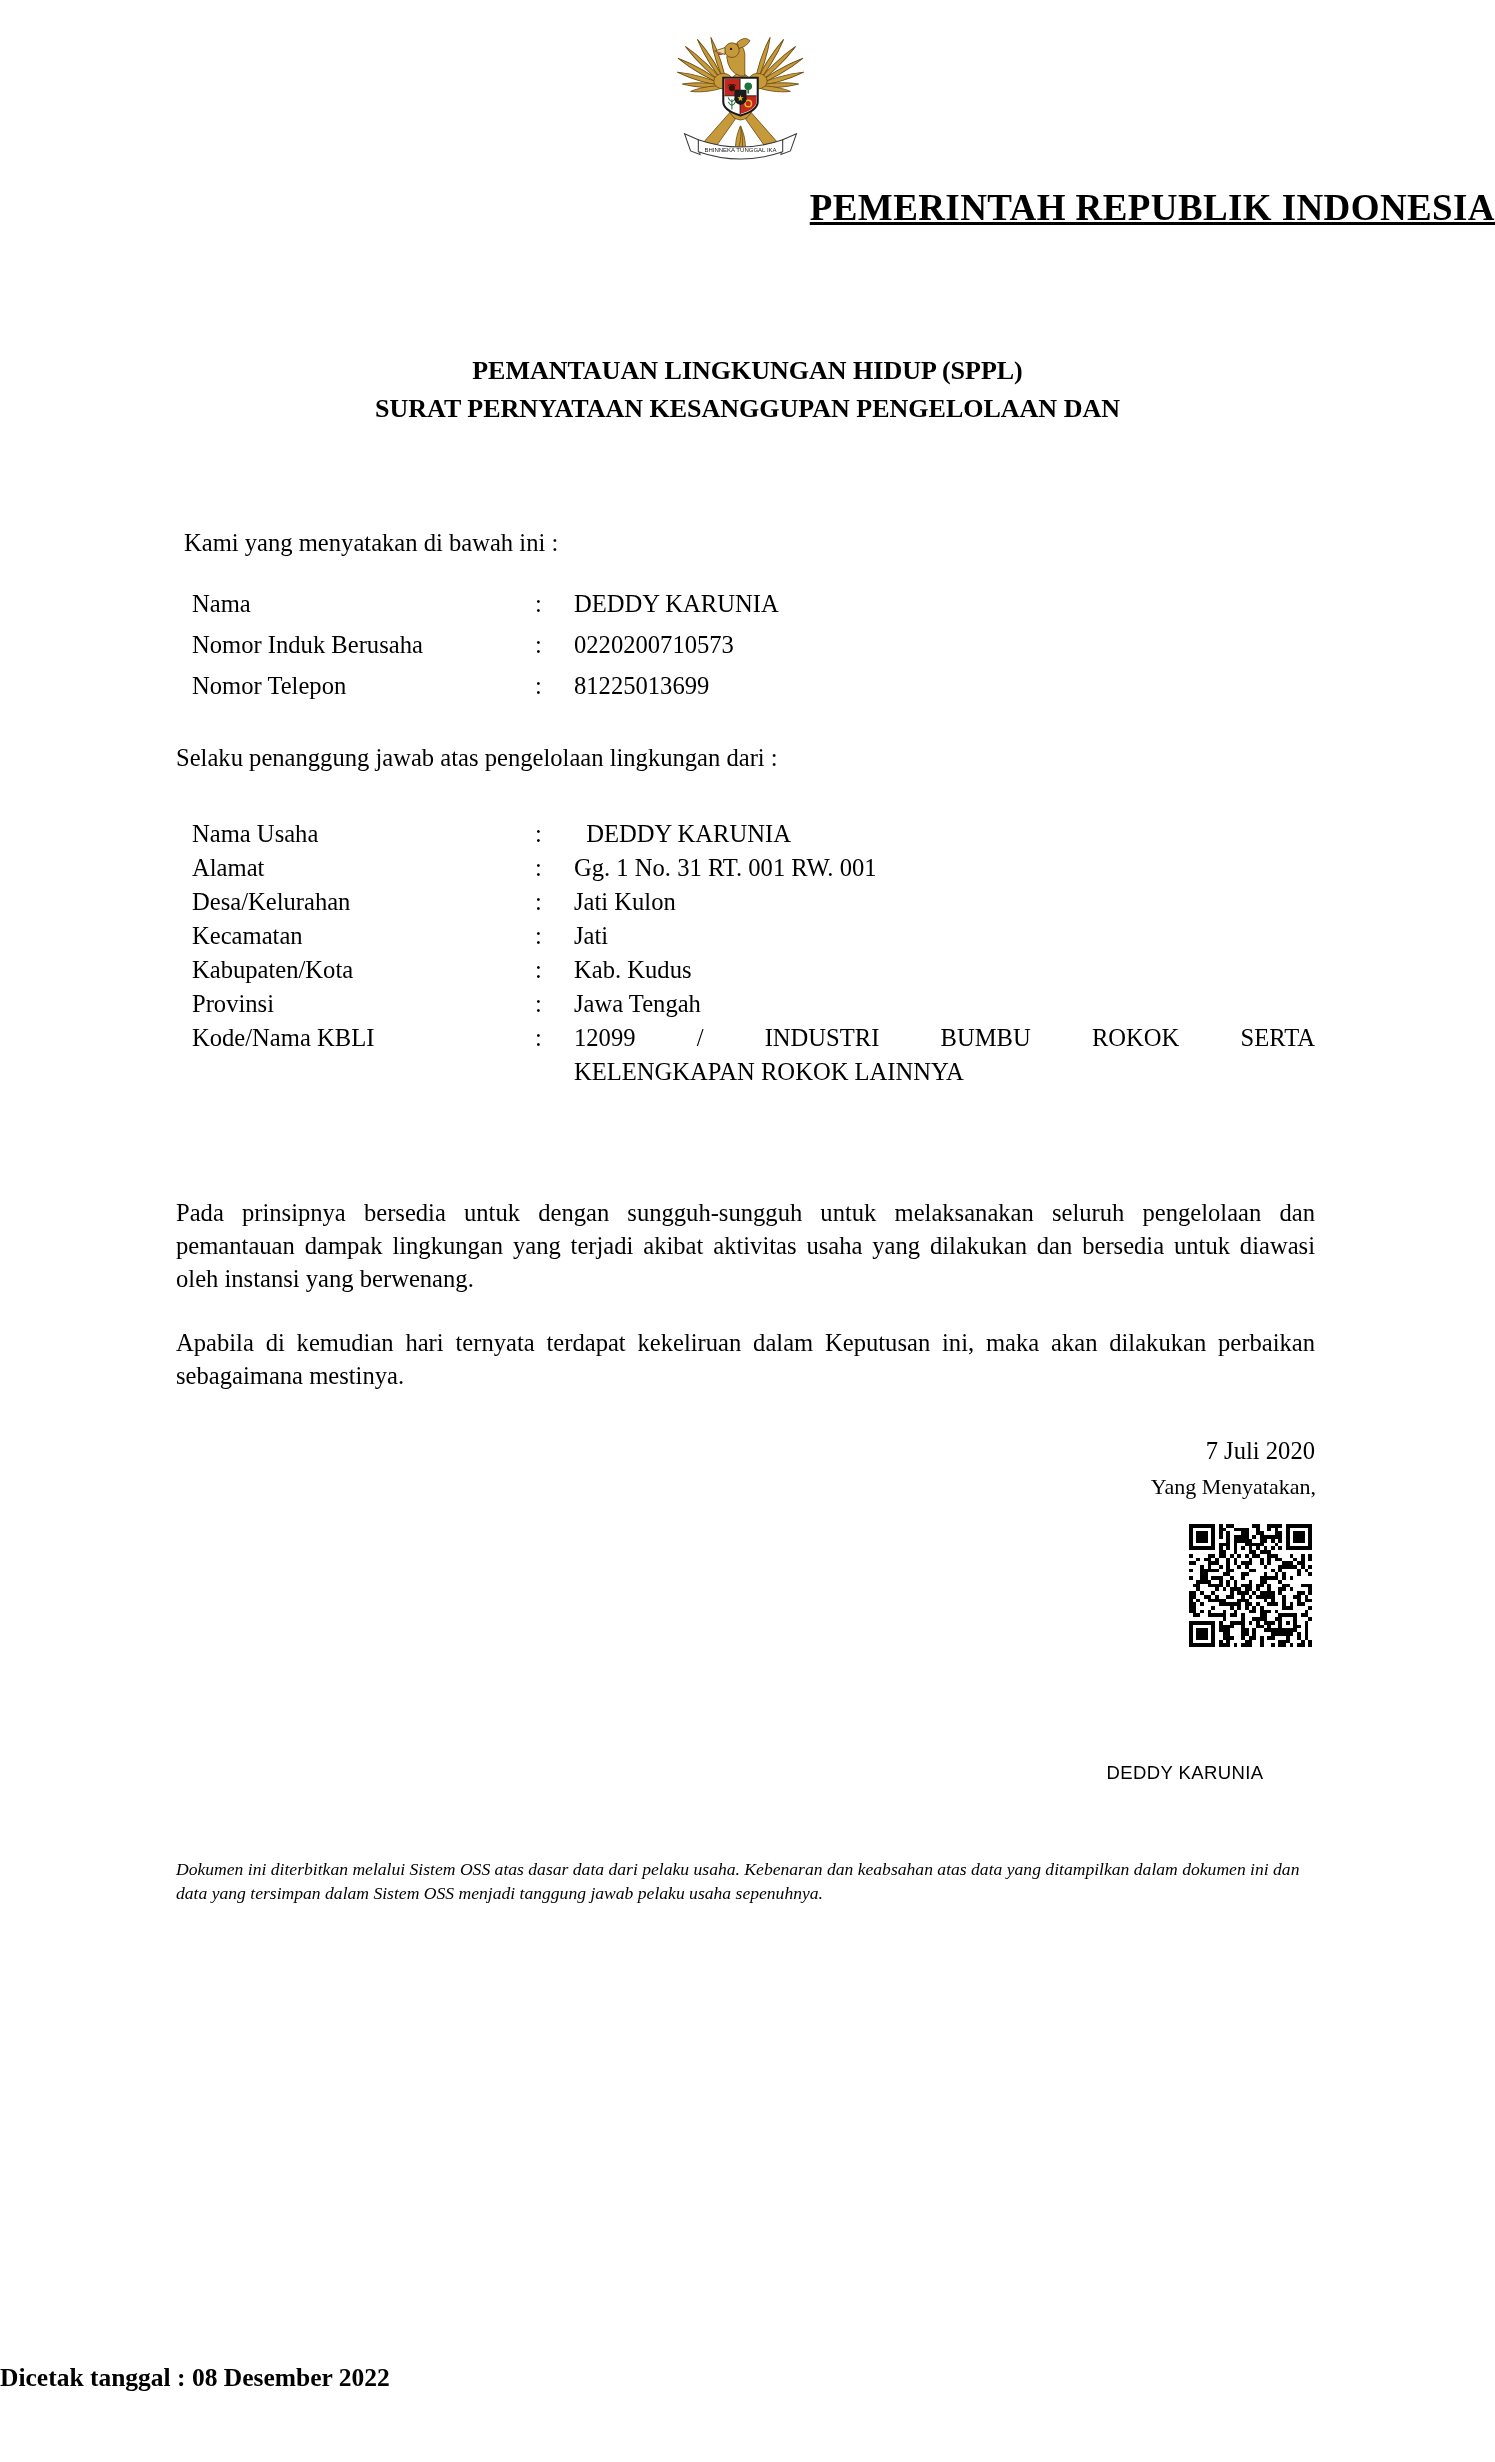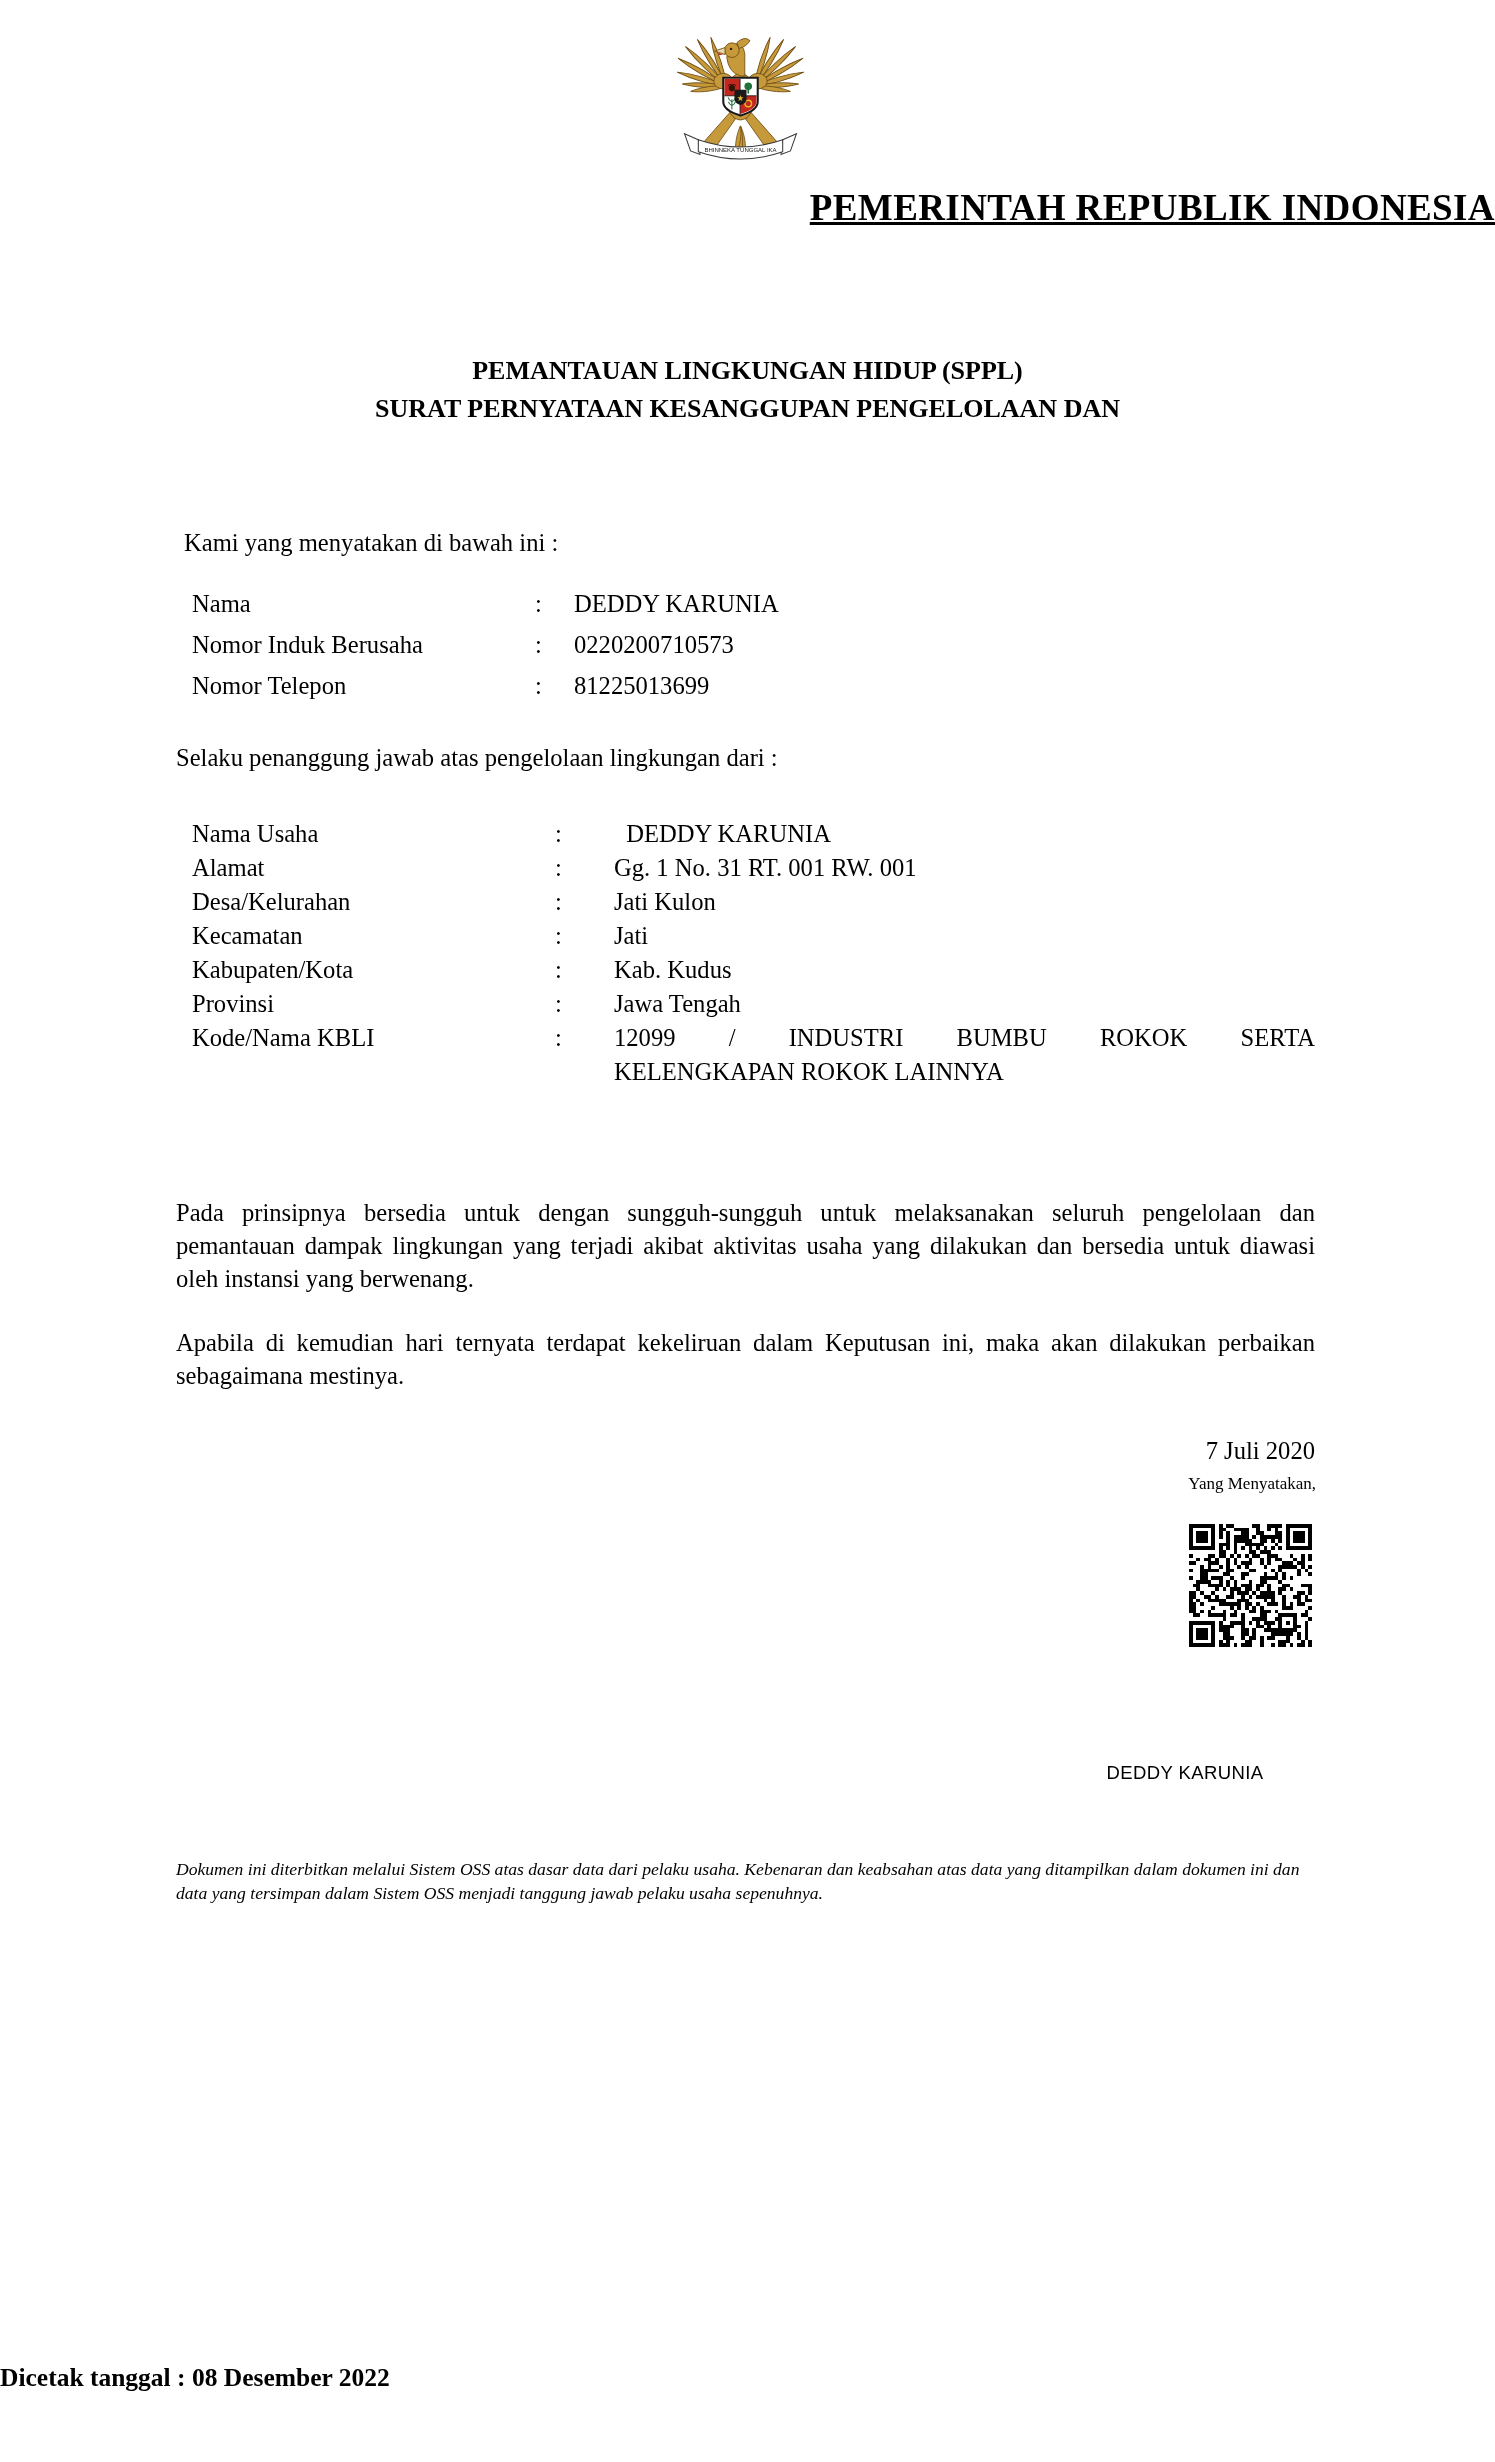--- a/index.html
+++ b/index.html
@@ -15,32 +15,32 @@
   .emblem{left:670px;top:14px;width:141px;height:155px;}
   .gov-title{left:0;top:186px;width:100%;text-align:right;font-weight:bold;font-size:37px;letter-spacing:0.4px;text-decoration:underline;}
   .doc-title{left:0;top:352px;width:100%;text-align:center;font-weight:bold;font-size:26px;line-height:38px;}
   .intro{font-size:24.6px;}
   .intro1{left:184px;top:529px;}
   .intro2{left:176px;top:744px;}
   .kv-table{left:192px;width:1123px;font-size:24.6px;}
   .t1{top:583px;}
   .t1 .kv-row{line-height:41px;}
   .t2{top:817px;}
-  .t2 .kv-row{line-height:34px;gap:20px;}
+  .t2 .kv-row{line-height:34px;}
   .kv-row{display:flex;align-items:flex-start;}
   .kv-label{width:343px;flex:none;}
   .kv-colon{width:39px;flex:none;}
   .kv-value{flex:1;}
   .kv-value.pad{padding-left:12.3px;}
   .just-line{text-align:justify;text-align-last:justify;}
   .para{left:176px;width:1139px;text-align:justify;font-size:24.6px;line-height:33px;}
   .para1{top:1196px;}
   .para2{top:1326px;}
   .sig-date{right:180px;top:1437px;font-size:24.6px;text-align:center;}
-  .sig-salutation{right:179px;top:1474px;font-size:17px;text-align:center;}
+  .sig-salutation{right:179px;top:1474px;font-size:22px;text-align:center;}
   .qr{left:1189px;top:1524px;width:123px;height:123px;}
   .qr svg{display:block;width:123px;height:123px;}
   .sig-name{left:1055px;top:1762px;width:260px;text-align:center;
     font-family:"Liberation Sans","DejaVu Sans",sans-serif;font-size:18.5px;letter-spacing:0.4px;}
   .disclaimer{left:176px;top:1857px;width:1134px;font-size:17.6px;font-style:italic;line-height:24px;}
   .printed{left:0;top:2363px;width:100%;text-align:left;font-weight:bold;font-size:25.5px;}
 </style>
 </head>
 <body>
 

